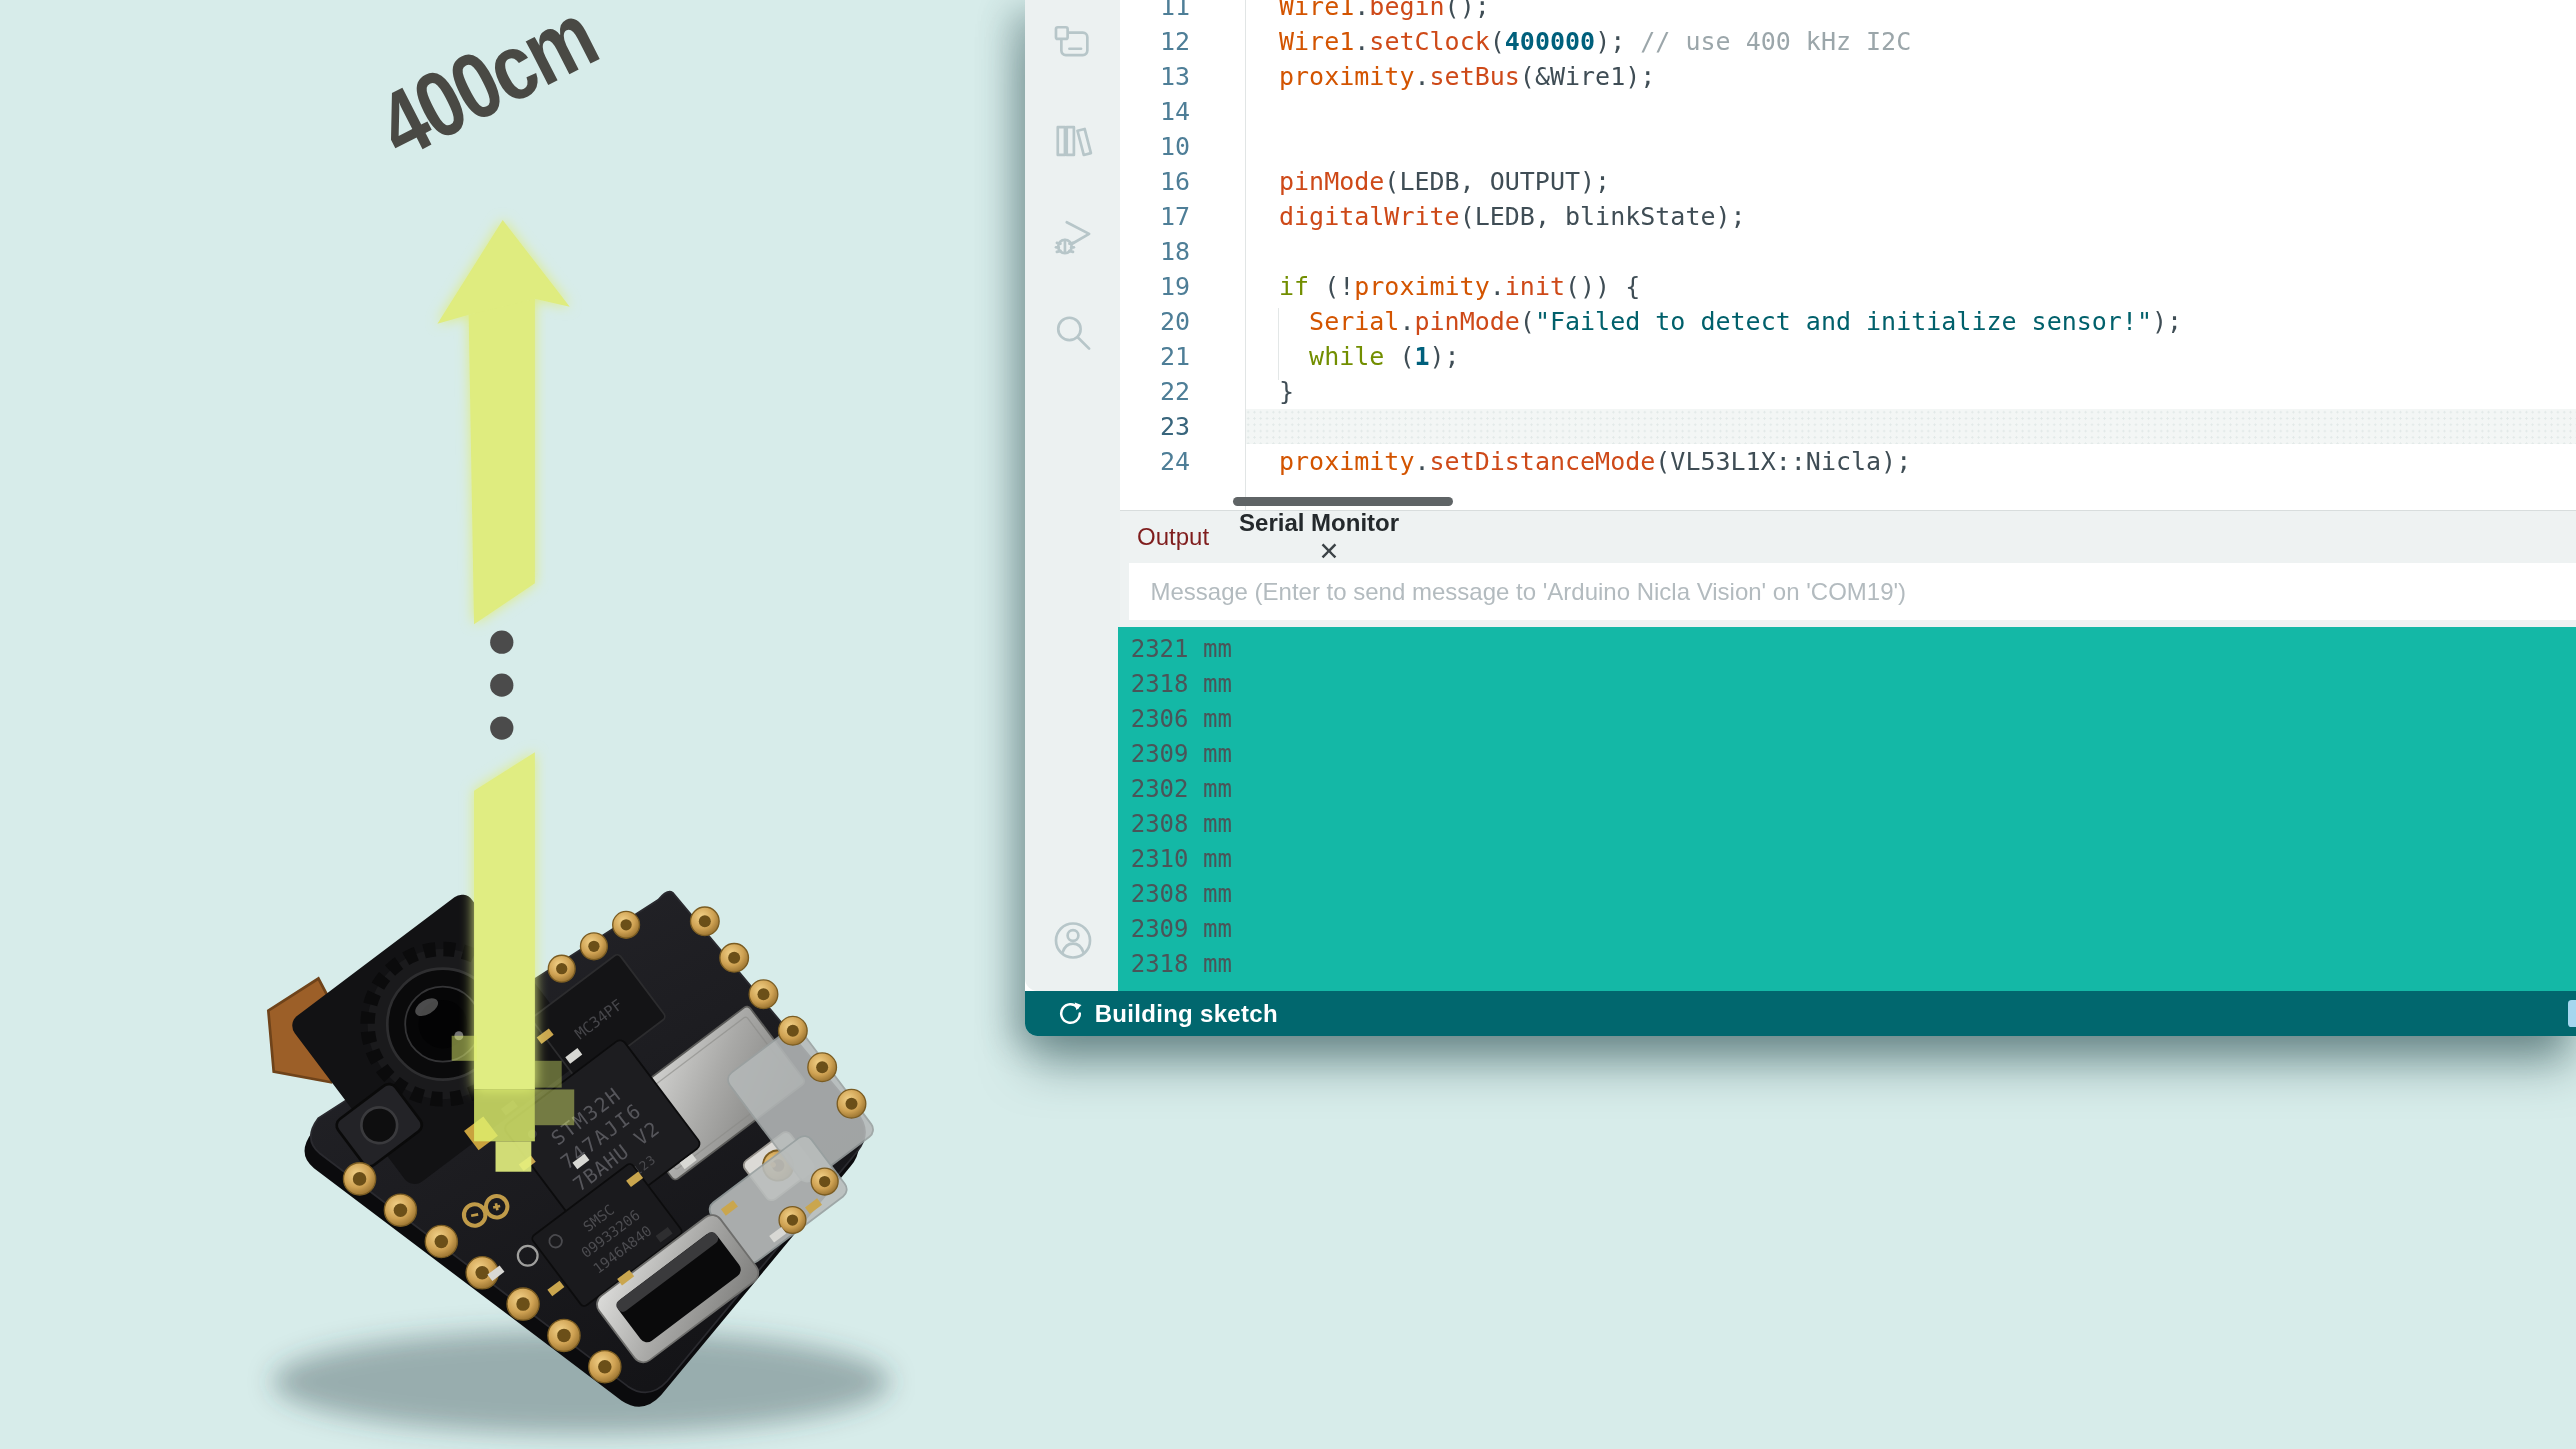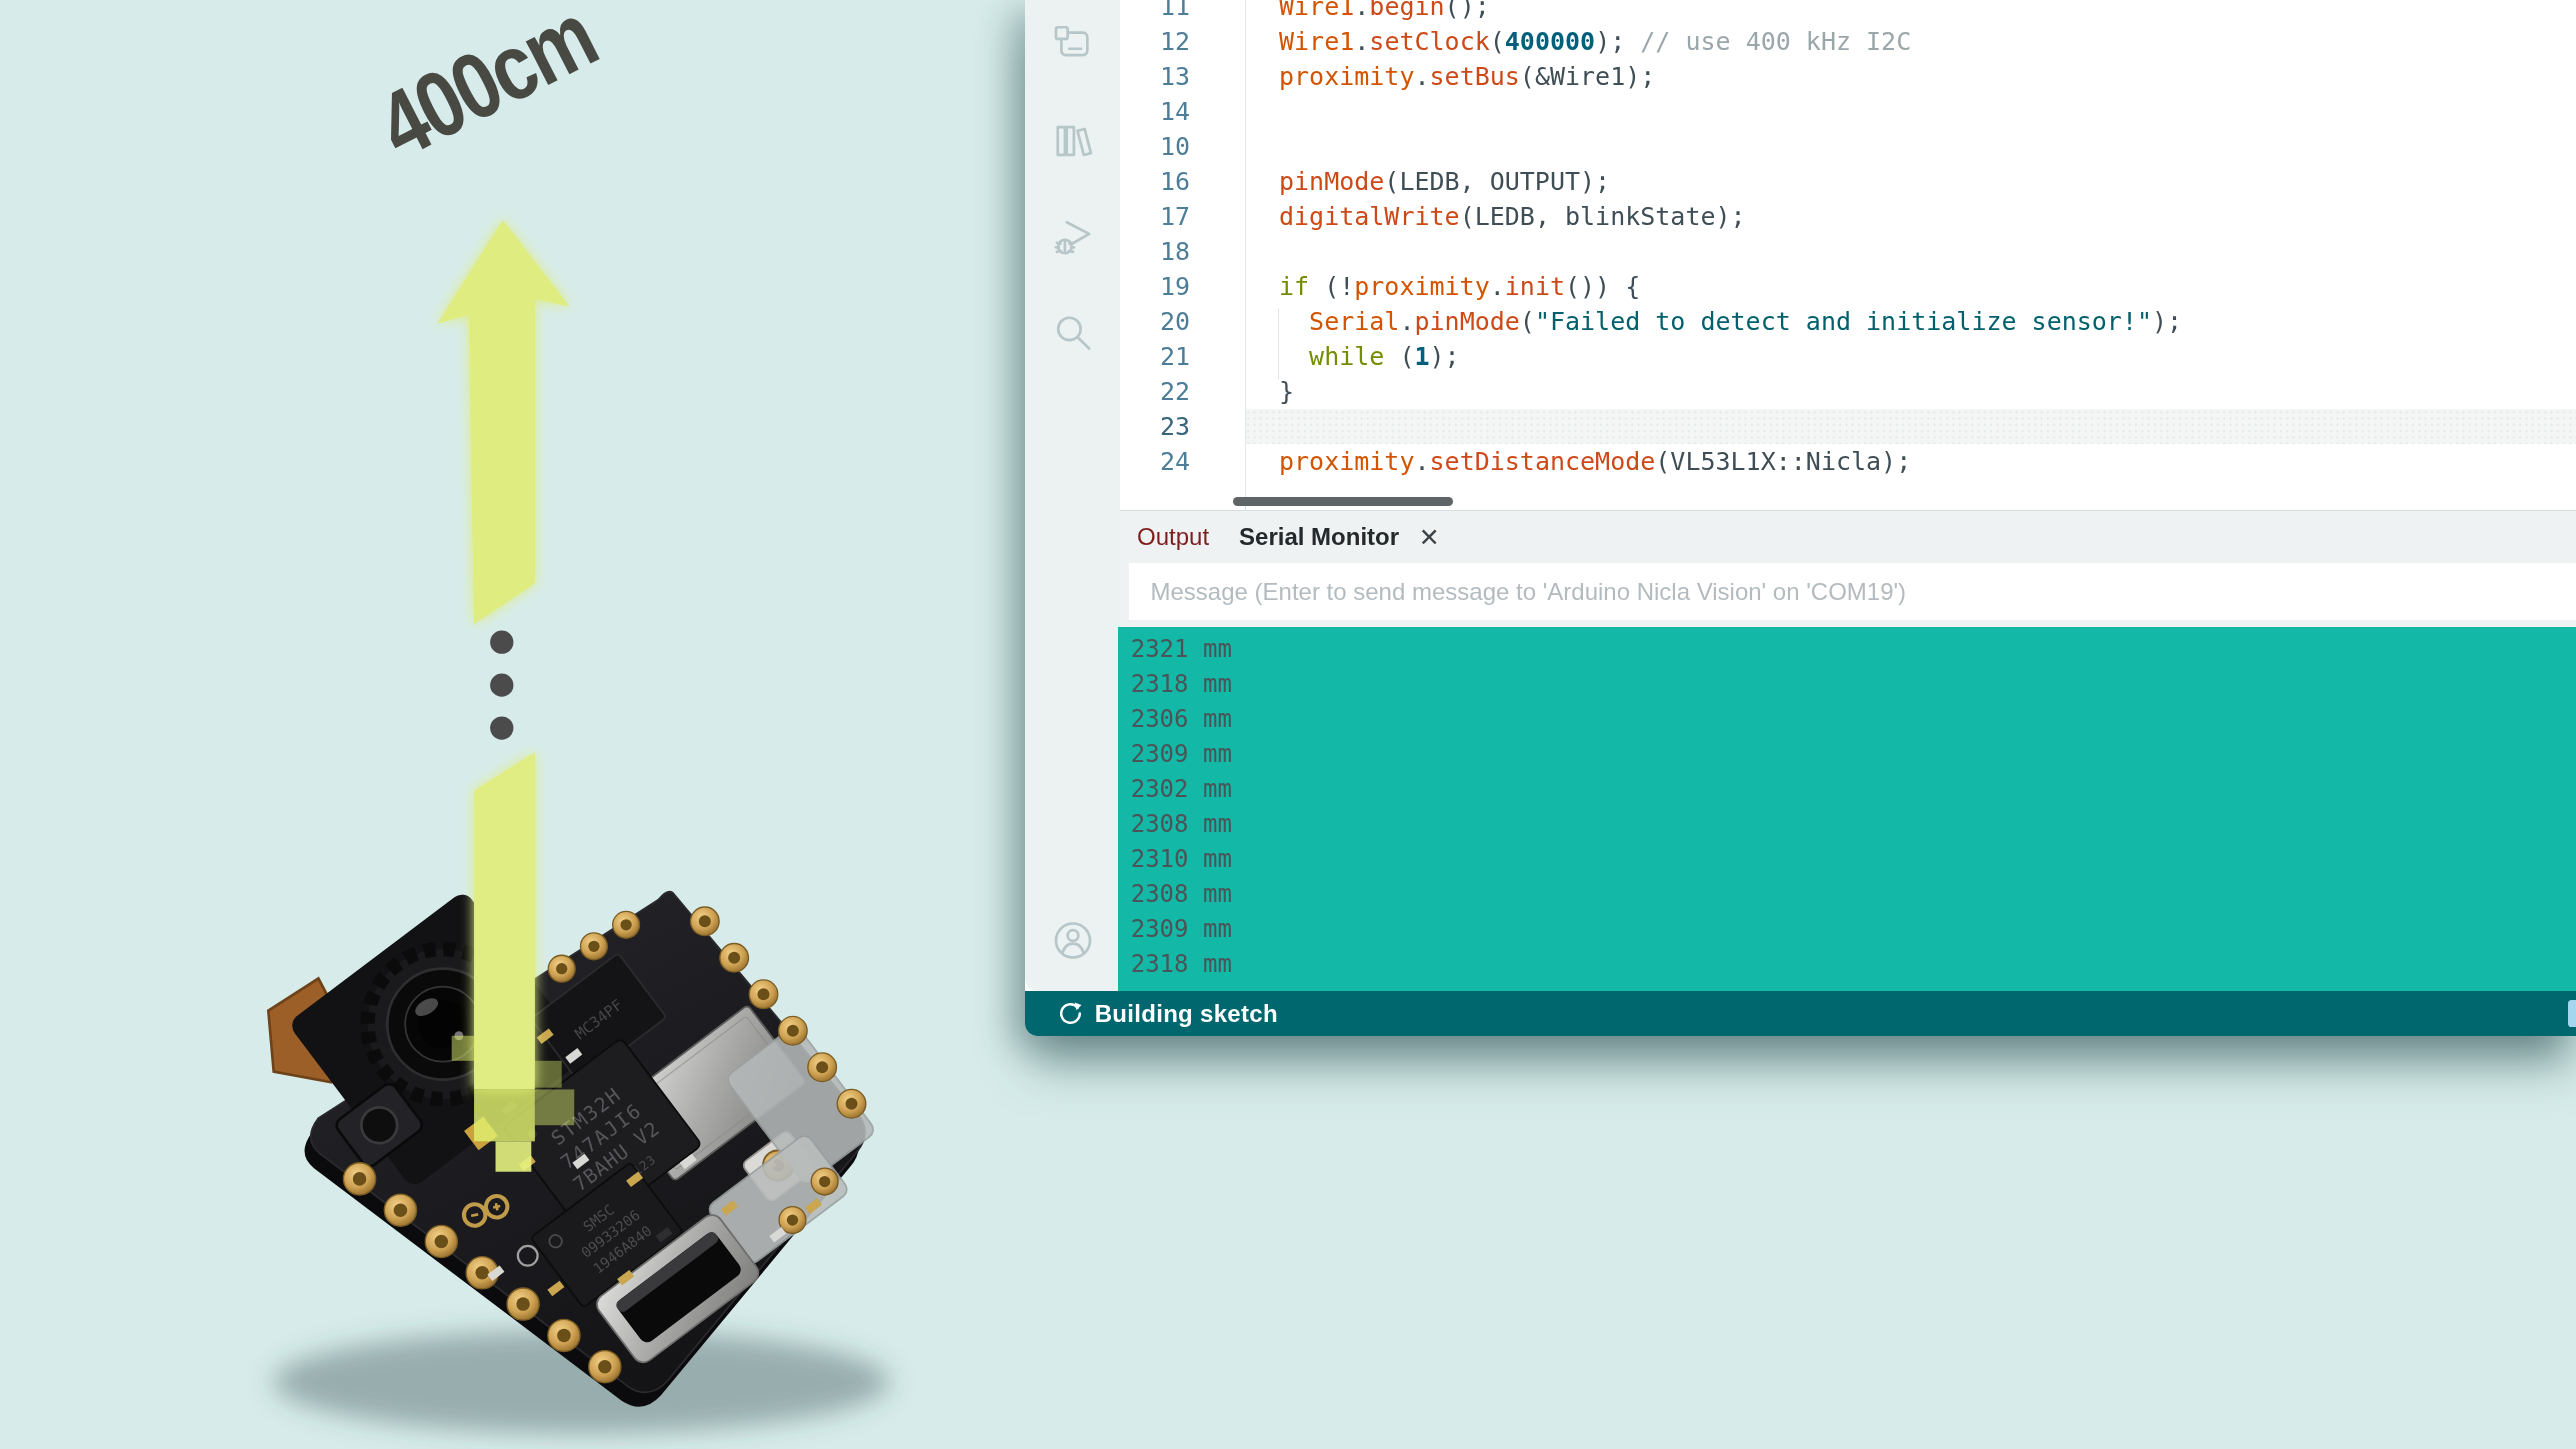--- a/index.html
+++ b/index.html
@@ -35,21 +35,21 @@
     background-image:radial-gradient(circle,#e2e9e8 1.2px,transparent 1.2px);background-size:6.3px 6.3px;}
   .tk-id{color:var(--tk-id);} .tk-fn{color:var(--tk-fn);} .tk-kw{color:var(--tk-kw);}
   .tk-num{color:var(--tk-num);font-weight:bold;} .tk-str{color:var(--tk-str);}
   .tk-com{color:var(--tk-com);} .tk-pl{color:var(--tk-pl);}
   .hscrollbar{position:absolute;left:113px;top:497px;width:220px;height:9px;background:#5f6466;border-radius:4.5px;}
 
   
   .panel{position:absolute;left:95px;right:0;top:510px;height:481px;background:#eef2f2;border-top:0.9px solid #d8dddd;}
   .tabbar{position:absolute;left:0;right:0;top:0;height:52px;display:flex;align-items:center;padding-left:17px;}
   .tab{font-size:24px;color:#7f1d1d;margin-right:30px;display:flex;align-items:center;cursor:default;}
-  .tab.active{color:#24292c;font-weight:bold;}
+  .tab.active{color:#24292c;font-weight:bold;flex-direction:column;}
   .tab .close{font-weight:400;color:#3c4347;font-size:25px;margin-left:19.7px;}
   .msg-input{position:absolute;left:9px;right:0;top:52px;height:57px;background:#fff;border:none;outline:none;
     font-size:24px;color:#333;padding:0 0 0 21.5px;font-family:"Liberation Sans",sans-serif;}
   .msg-input::placeholder{color:#b3bbbf;}
   .serial-out{position:absolute;left:-1.8px;right:0;top:116px;bottom:0;background:#14b8a6;overflow:hidden;
     padding:5.4px 0 0 12.5px;box-sizing:border-box;}
   .sm-row{font-family:"DejaVu Sans Mono",monospace;font-size:24px;line-height:35px;color:#4b5458;}
 
   
   .statusbar{position:absolute;left:0;right:0;bottom:0;height:45px;background:var(--status-bg);

